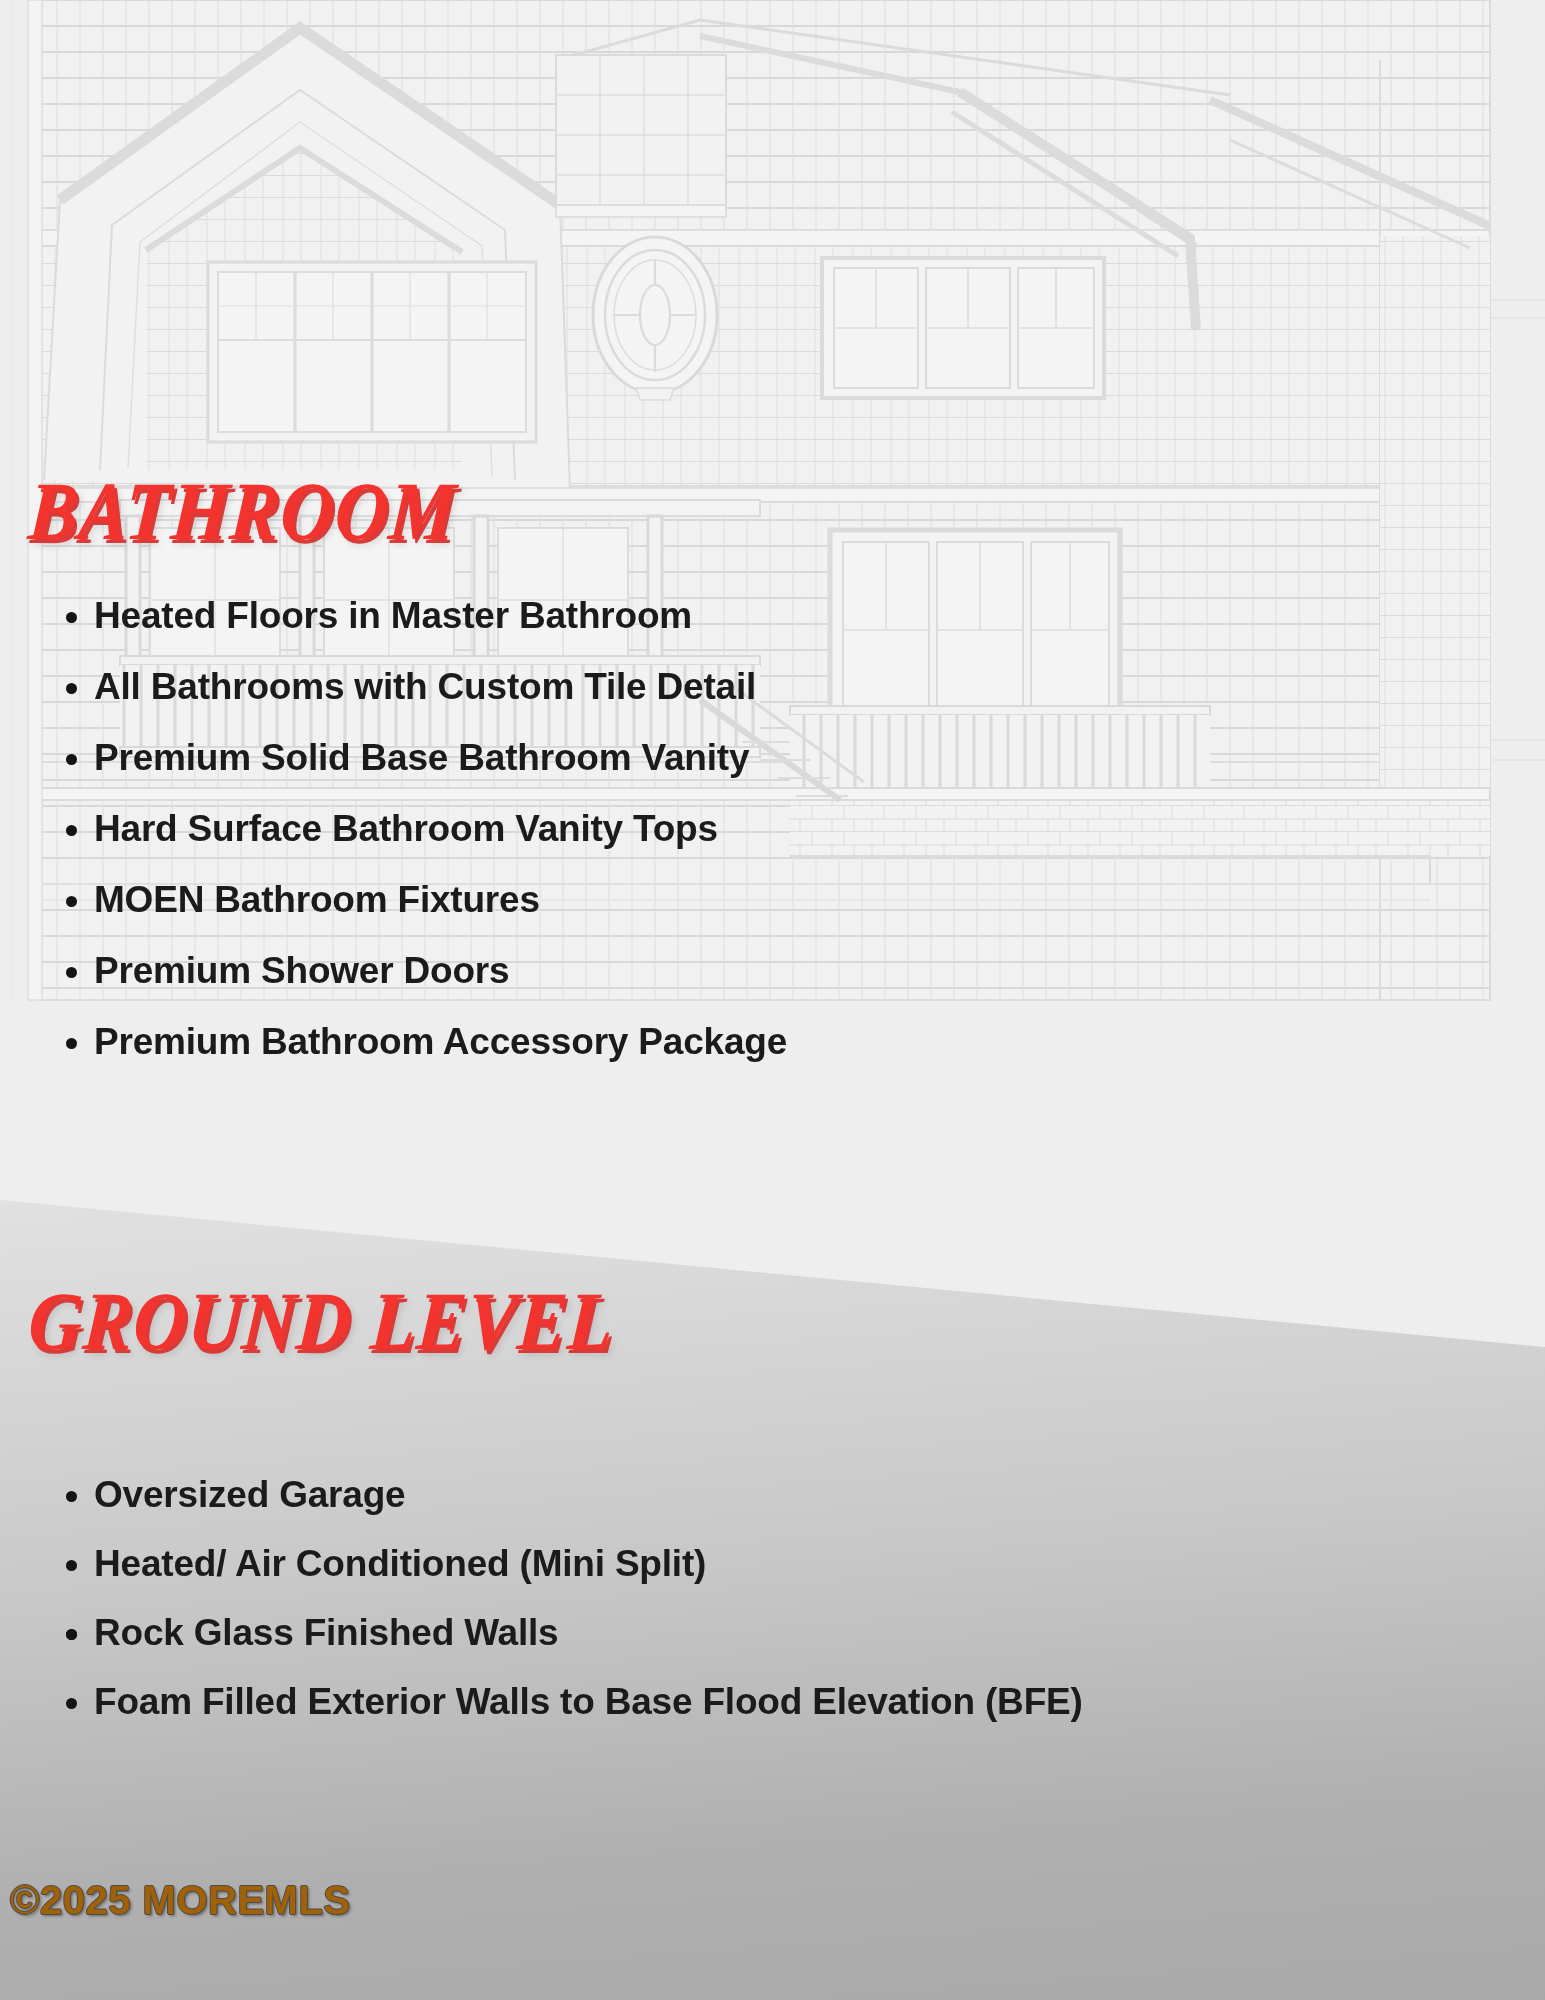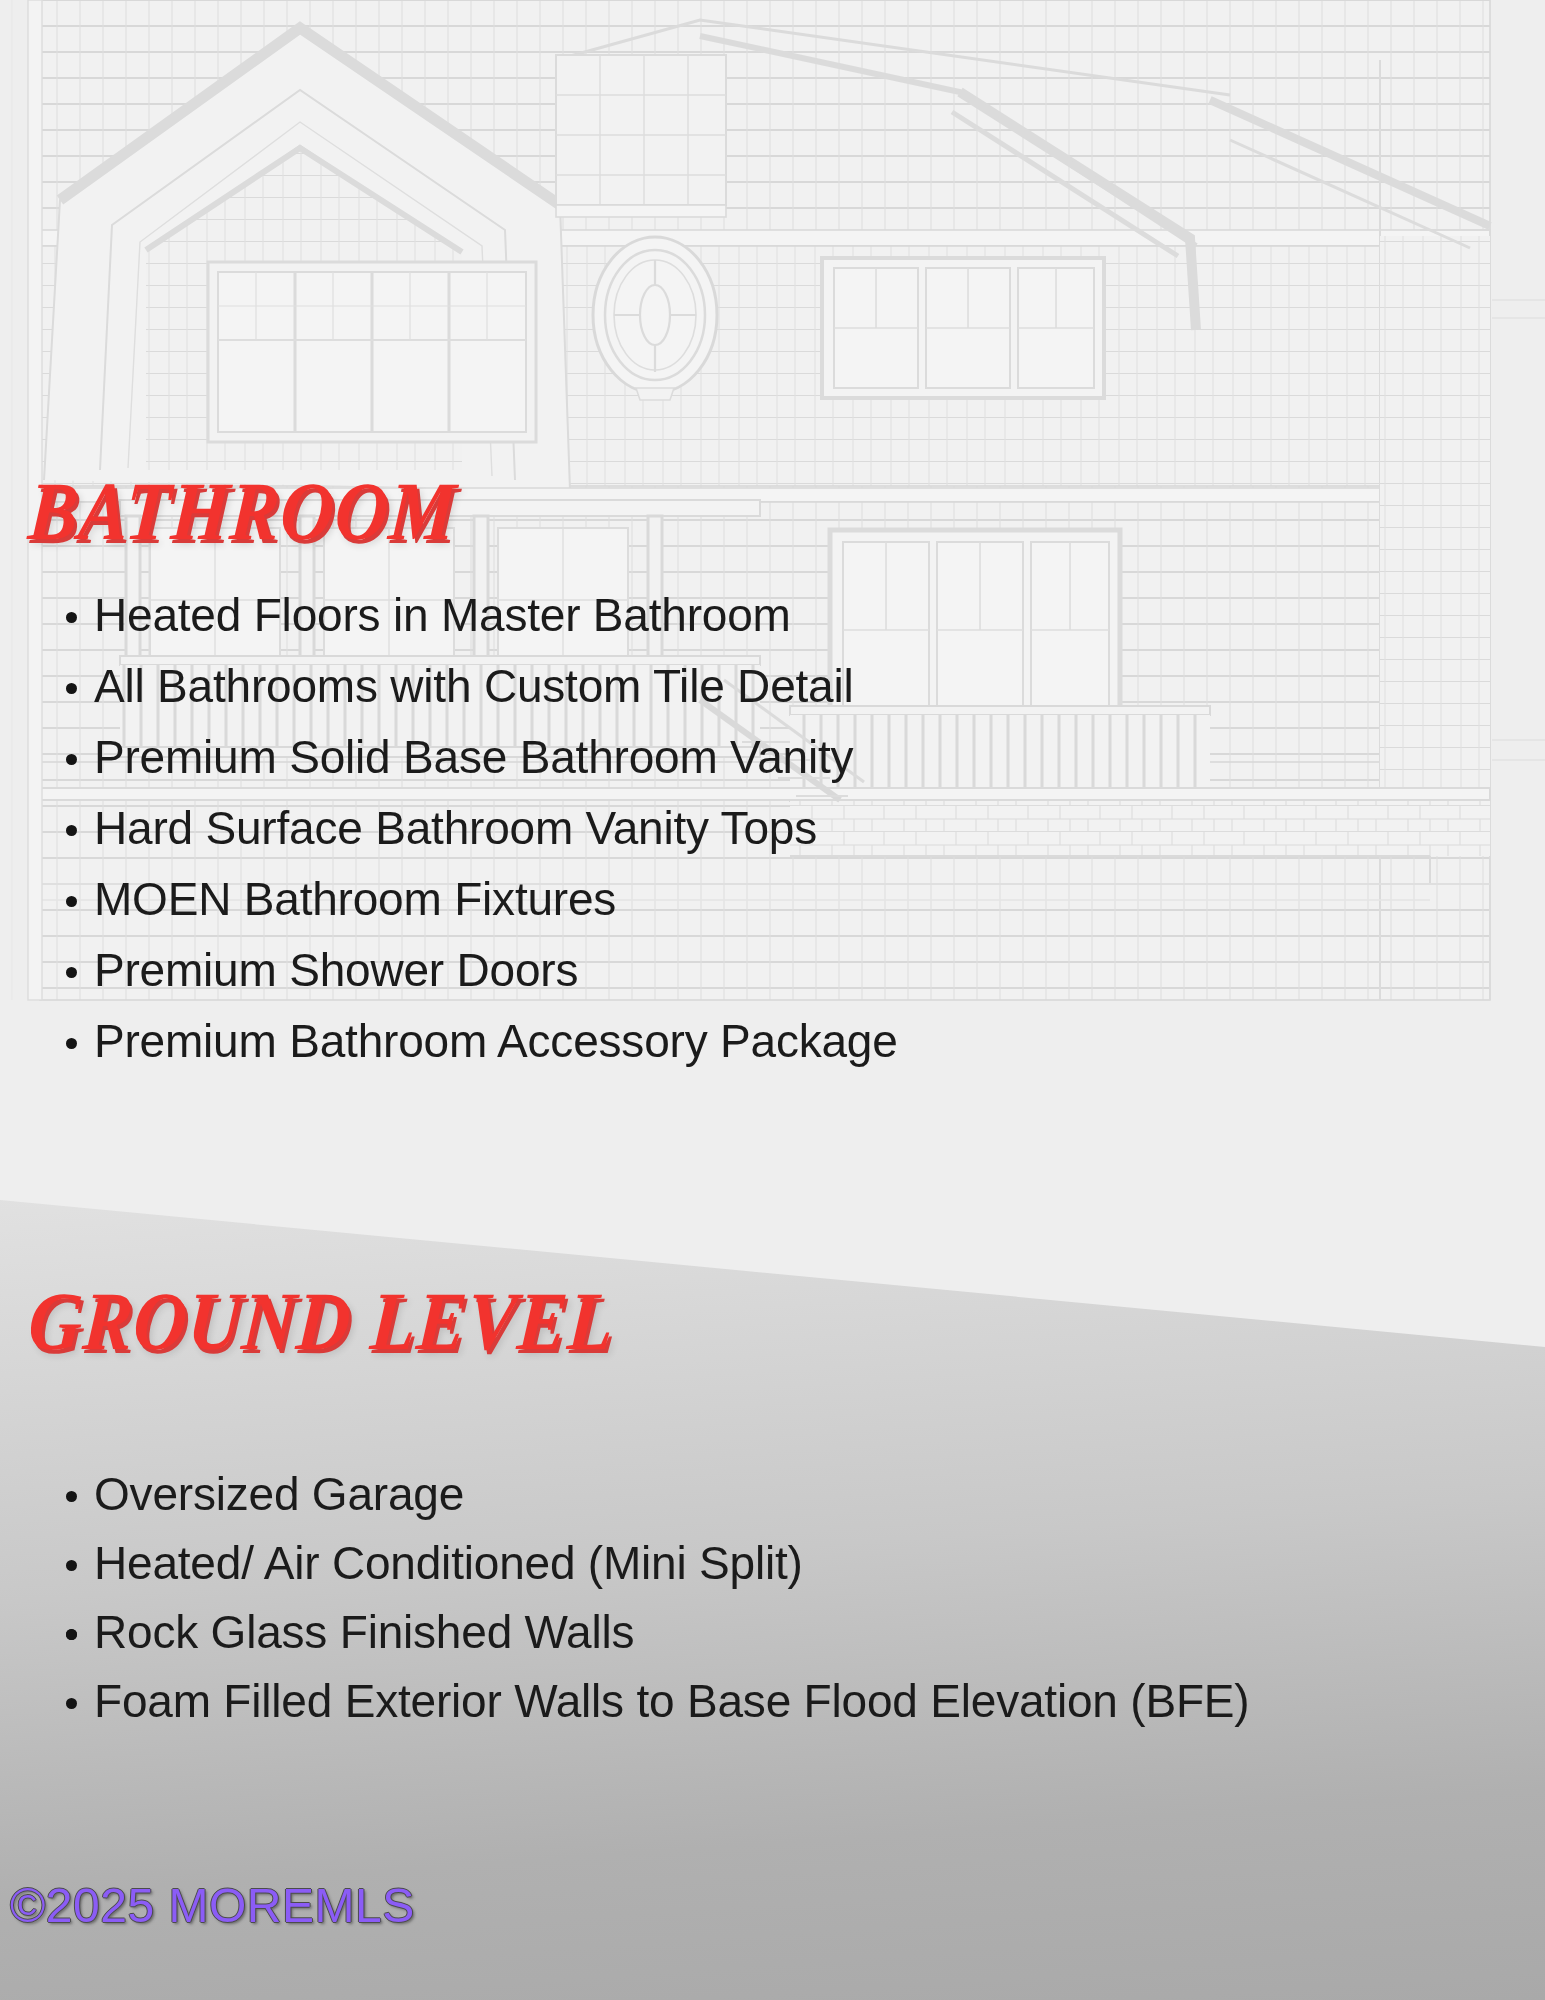--- a/index.html
+++ b/index.html
@@ -91,25 +91,26 @@
   
   .feature-list {
     position: absolute;
     margin: 0;
     padding: 0;
     list-style: none;
   }
   .feature-list li {
     position: relative;
     padding-left: 46px;
-    font-size: 46px;
+    font-size: 37px;
     line-height: 71px;
     color: #1b1b1b;
     white-space: nowrap;
     letter-spacing: -0.2px;
+    font-weight: bold;
   }
   .feature-list li .bullet {
     position: absolute;
     left: 18px;
     top: 32px;
     width: 11px;
     height: 11px;
     border-radius: 50%;
     background: #141414;
   }
@@ -124,23 +125,23 @@
   #list-ground li {
     line-height: 69px;
   }
   #list-ground li .bullet { top: 31px; }
 
   
   .watermark {
     position: absolute;
     left: 10px;
     top: 1878px;
-    font-size: 48px;
-    font-weight: 400;
-    color: #8b5cf6;
+    font-size: 40px;
+    font-weight: 700;
+    color: #a16207;
     letter-spacing: 0.5px;
     white-space: nowrap;
     text-shadow:
        1px 0 0 #4c4c4c,
       -1px 0 0 #4c4c4c,
        0 1px 0 #4c4c4c,
        0 -1px 0 #4c4c4c,
        2px 2px 3px rgba(40,40,40,0.55);
   }
 </style>

